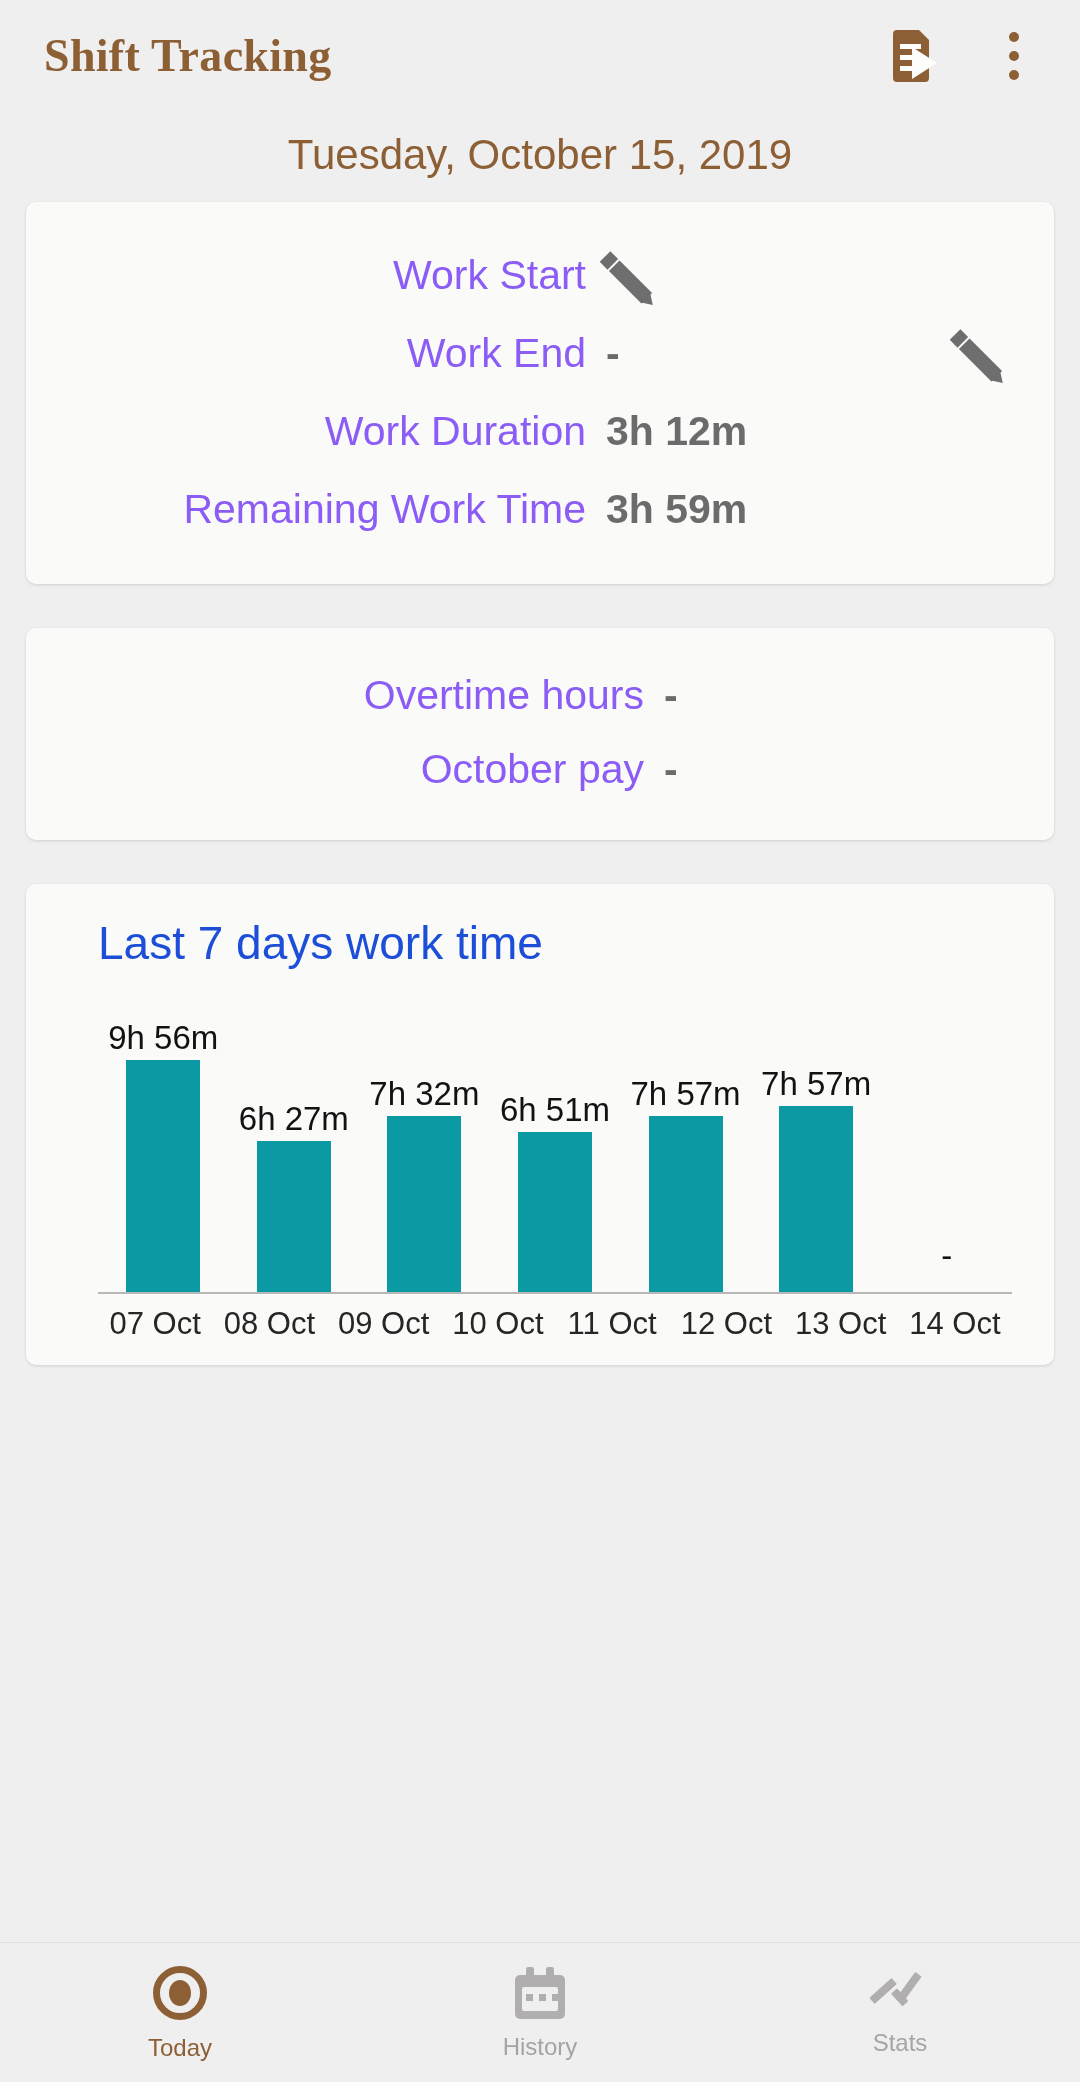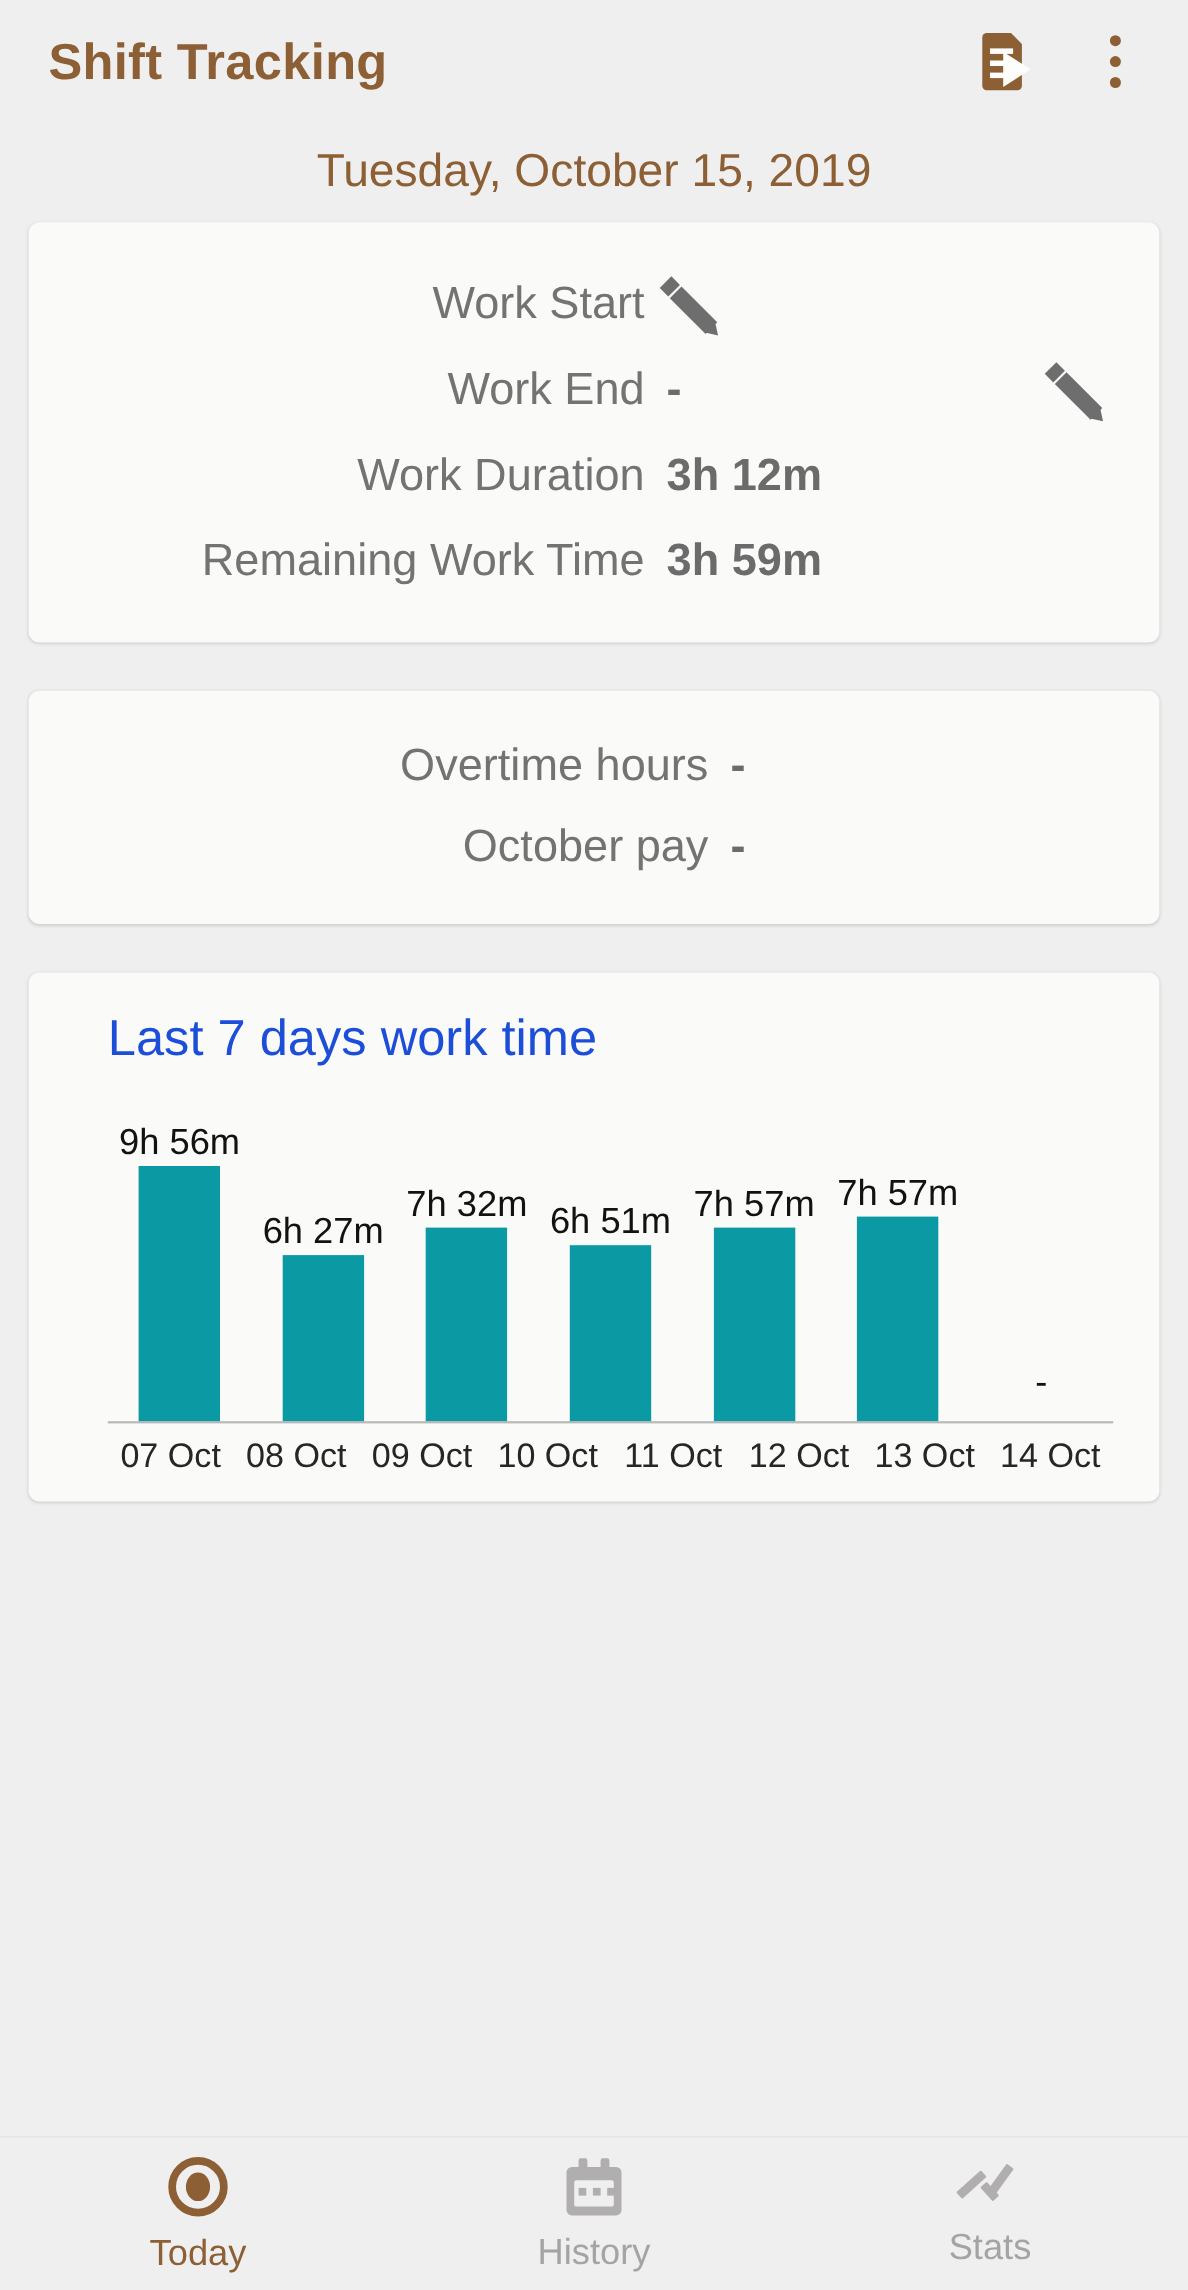--- a/index.html
+++ b/index.html
@@ -10,20 +10,21 @@
     overflow:hidden;
   }
   #app { position:relative; width:1080px; height:2082px; display:flex; flex-direction:column; }
 
   
   .toolbar {
     height:112px; flex:0 0 112px;
     display:flex; align-items:center;
     padding:0 38px 0 44px;
     background:#f0eff0;
+    font-family:Liberation Serif, serif;
   }
   .app-title {
     font-size:46px; font-weight:bold; color:#8d5f35;
     letter-spacing:.3px; flex:1 1 auto; line-height:1;
   }
   .tb-actions { display:flex; align-items:center; gap:42px; }
   .icon-btn { width:56px; height:56px; display:flex; align-items:center; justify-content:center; }
   .doc-export { position:relative; width:46px; height:52px; }
   .doc-export .page {
     position:absolute; left:0; top:0; width:36px; height:52px;
@@ -66,21 +67,21 @@
   }
   .card + .card { margin-top:44px; }
 
   .rows { padding:34px 0 36px; }
   .row {
     display:flex; align-items:center;
     padding:0 0 0 0; height:78px;
   }
   .row .lbl {
     flex:0 0 560px; text-align:right;
-    color:#737373; font-size:41px; line-height:1;
+    color:#8b5cf6; font-size:41px; line-height:1;
     padding-right:0;
   }
   .row .val {
     flex:1 1 auto; color:#6b6b6b; font-size:41px;
     font-weight:bold; line-height:1; padding-left:20px;
   }
   .row .edit { flex:0 0 118px; display:flex; justify-content:center; }
   .row .spacer { flex:0 0 118px; }
 
   .pencil { position:relative; width:52px; height:52px; }
@@ -142,21 +143,21 @@
   .bottom-nav {
     flex:0 0 140px; height:140px;
     display:flex; align-items:center;
     border-top:1px solid #e1e0e0;
     background:#f0eff0;
   }
   .nav-item {
     flex:1 1 0; display:flex; flex-direction:column;
     align-items:center; justify-content:center; gap:16px;
   }
-  .nav-label { font-size:33px; line-height:1; color:#a6a4a3; }
+  .nav-label { font-size:24px; line-height:1; color:#a6a4a3; }
   .nav-item.active .nav-label { color:#8d5f35; }
 
   .ic-today { width:54px; height:54px; border:7px solid #8d5f35; border-radius:50%;
               display:flex; align-items:center; justify-content:center; }
   .ic-today i { width:22px; height:26px; background:#8d5f35; border-radius:50%; display:block; }
 
   .ic-cal { position:relative; width:50px; height:52px; }
   .ic-cal .frame { position:absolute; left:0; top:8px; width:50px; height:44px;
                    background:#b0aeae; border-radius:5px; }
   .ic-cal .inner { position:absolute; left:7px; top:20px; width:36px; height:24px;

